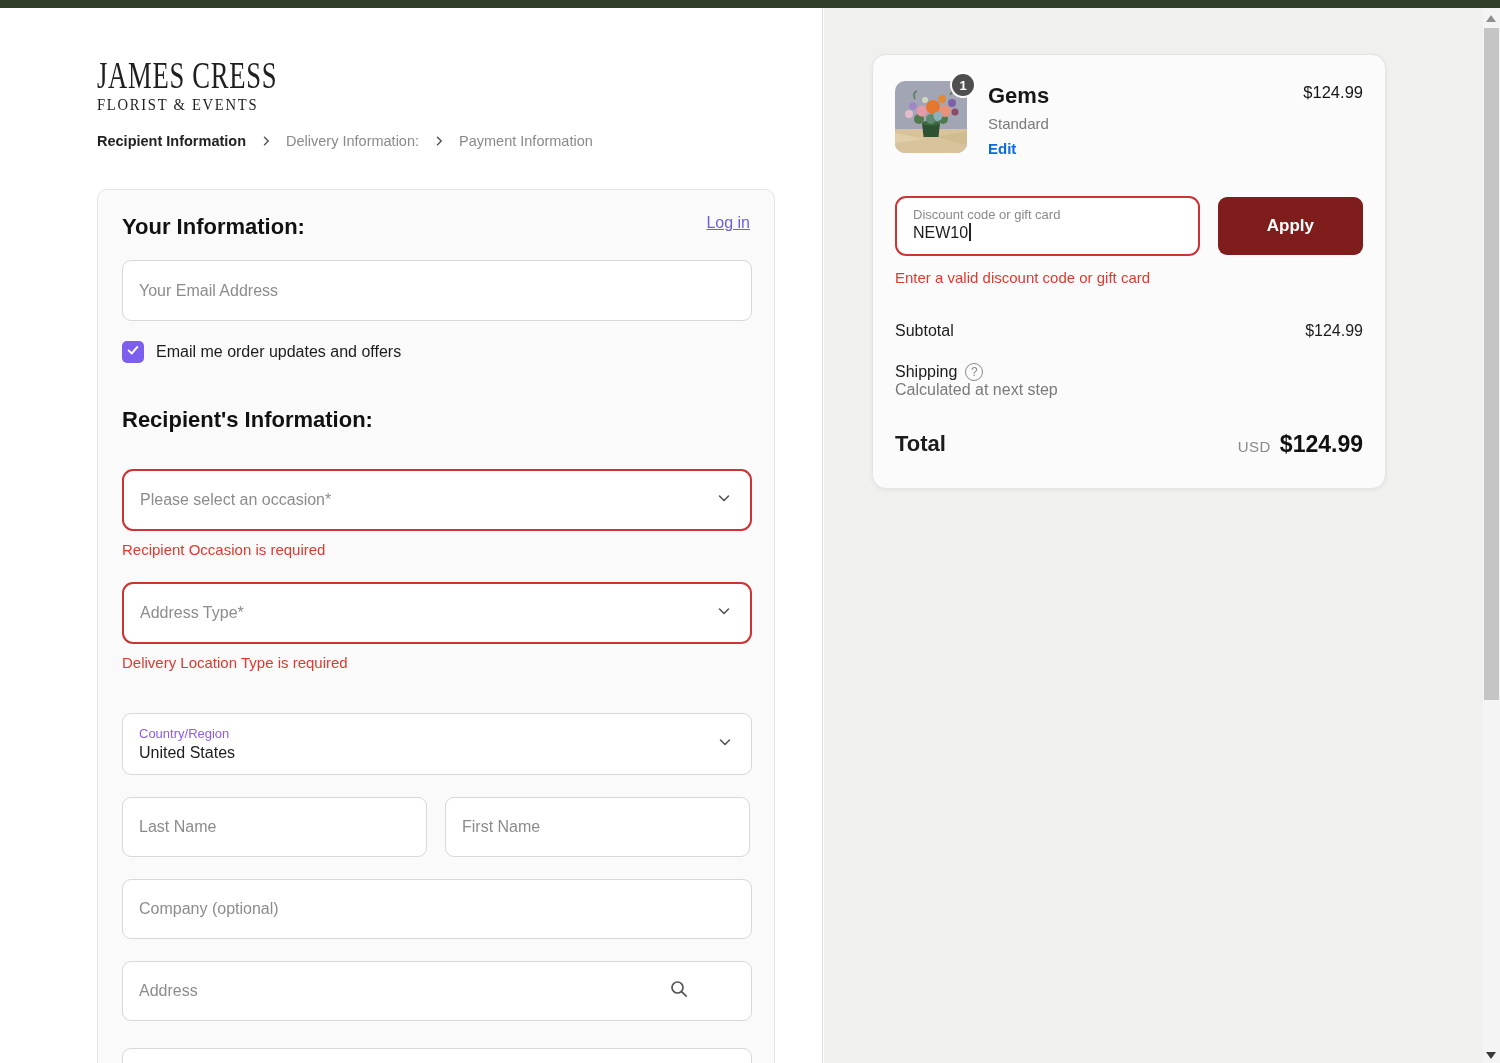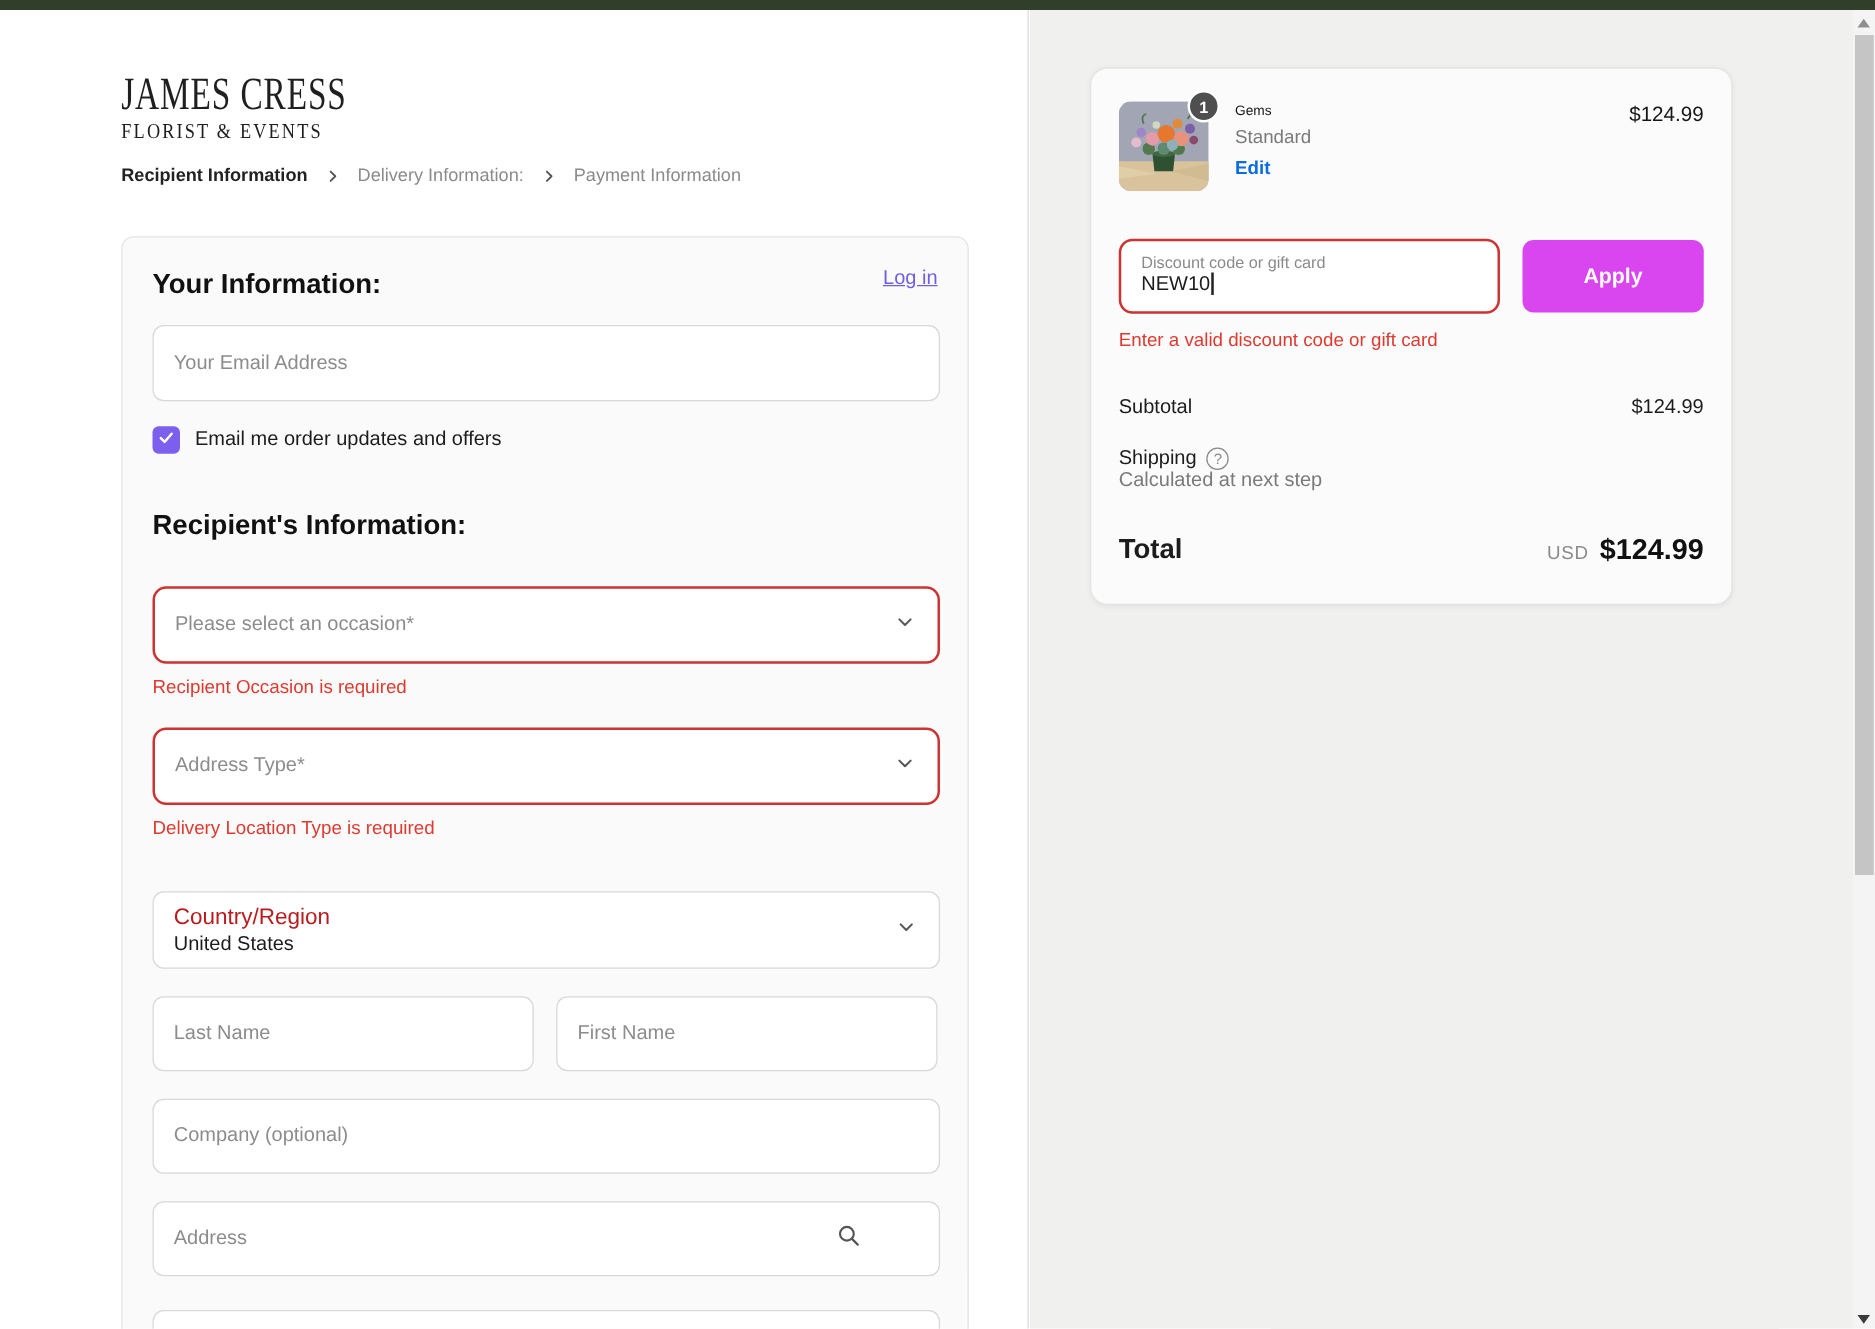--- a/index.html
+++ b/index.html
@@ -37,21 +37,21 @@
 
   .head2 { margin-top:44px; }
 
   .select-box { height:62px; position:relative; display:flex; flex-direction:column; justify-content:center; padding:0 16px; cursor:pointer; }
   .select-box.error { border:2px solid #cc3333; border-radius:11px; }
   .select-placeholder { font-size:16px; color:#8c8c8c; }
   .select-chevron { position:absolute; right:18px; top:50%; transform:translateY(-50%); }
   .occasion-select { margin-top:36px; }
   .addrtype-select { margin-top:24px; }
   .country-select { margin-top:42px; height:62px; }
-  .float-label { font-size:18px; color:#b91c1c; margin-bottom:3px; }
+  .float-label { font-size:13px; color:#8b5cf6; margin-bottom:3px; }
   .select-value { font-size:16px; color:#1c1c1c; }
 
   .err-text { margin-top:10px; font-size:15px; color:#dd3a30; }
 
   .name-row { margin-top:22px; display:flex; gap:18px; }
   .half-input { width:306px; height:60px; }
 
   .company-input, .address-input-wrap { margin-top:22px; }
   .address-input-wrap { position:relative; width:586px; }
   .address-input-wrap .input { width:630px; height:60px; padding-right:50px; }
@@ -61,31 +61,31 @@
   
   .right-col { position:absolute; left:824px; top:8px; width:659px; height:1055px; background:#f0f0ef; }
 
   .summary-card { position:absolute; left:48px; top:46px; width:514px; background:#fbfbfb; border:1px solid #e4e4e4; border-radius:14px; box-shadow:0 1px 4px rgba(0,0,0,0.06); padding:26px 22px 30px 22px; }
 
   .item-row { display:flex; align-items:flex-start; }
   .thumb-wrap { position:relative; width:72px; height:72px; flex:0 0 auto; }
   .thumb { width:72px; height:72px; border-radius:10px; overflow:hidden; display:block; }
   .qty-badge { position:absolute; top:-9px; right:-9px; width:26px; height:26px; border-radius:50%; background:#4f4f4f; border:2px solid #ffffff; color:#fff; font-size:13px; font-weight:bold; display:flex; align-items:center; justify-content:center; }
   .item-info { margin-left:21px; flex:1; padding-top:2px; }
-  .item-name { font-size:11px; font-weight:400; color:#161616; }
+  .item-name { font-size:22px; font-weight:700; color:#161616; }
   .item-variant { font-size:15px; color:#7a7a7a; margin-top:6px; }
   .item-edit { font-size:15px; font-weight:bold; color:#0b6ce0; margin-top:8px; display:inline-block; cursor:pointer; }
   .item-price { font-size:16.5px; color:#161616; padding-top:2px; }
 
   .discount-row { margin-top:38px; display:flex; gap:18px; }
   .discount-box { width:306px; height:60px; background:#fff; border:2px solid #cc3333; border-radius:11px; padding:9px 16px 0 16px; }
   .discount-label { font-size:13px; color:#8a8a8a; display:block; }
   .discount-value { font-size:16px; color:#1c1c1c; display:inline-block; margin-top:2px; }
   .caret { display:inline-block; width:1.5px; height:18px; background:#222; vertical-align:text-bottom; margin-left:1px; }
-  .apply-btn { width:146px; height:58px; margin-top:1px; background:#d946ef; border:none; border-radius:9px; color:#ffffff; font-size:17px; font-weight:bold; font-family:"Liberation Sans", sans-serif; cursor:pointer; }
+  .apply-btn { width:146px; height:58px; margin-top:1px; background:#7f1d1d; border:none; border-radius:9px; color:#ffffff; font-size:17px; font-weight:bold; font-family:"Liberation Sans", sans-serif; cursor:pointer; }
 
   .summary-err { margin-top:13px; font-size:15px; color:#dd3a30; }
 
   .tot-row { display:flex; justify-content:space-between; align-items:flex-start; font-size:16px; color:#1c1c1c; }
   .subtotal-row { margin-top:36px; }
   .shipping-row { margin-top:23px;flex-direction:column; }
   .ship-left { display:flex; align-items:center; gap:8px; }
   .qmark { width:18px; height:18px; border-radius:50%; border:1.5px solid #8a8a8a; color:#8a8a8a; font-size:12px; display:flex; align-items:center; justify-content:center; cursor:pointer; }
   .ship-val { color:#7a7a7a; }
   .total-row { margin-top:32px; }

